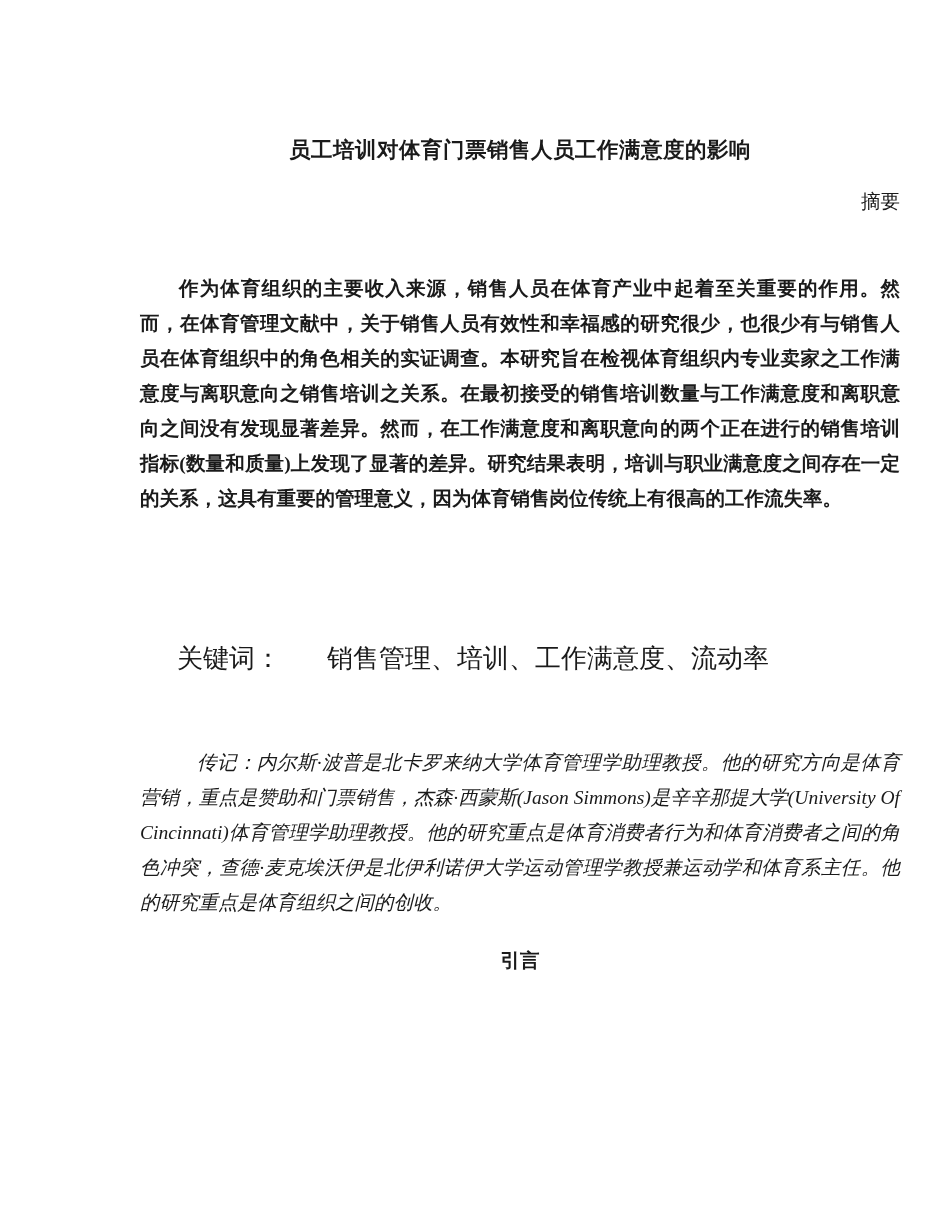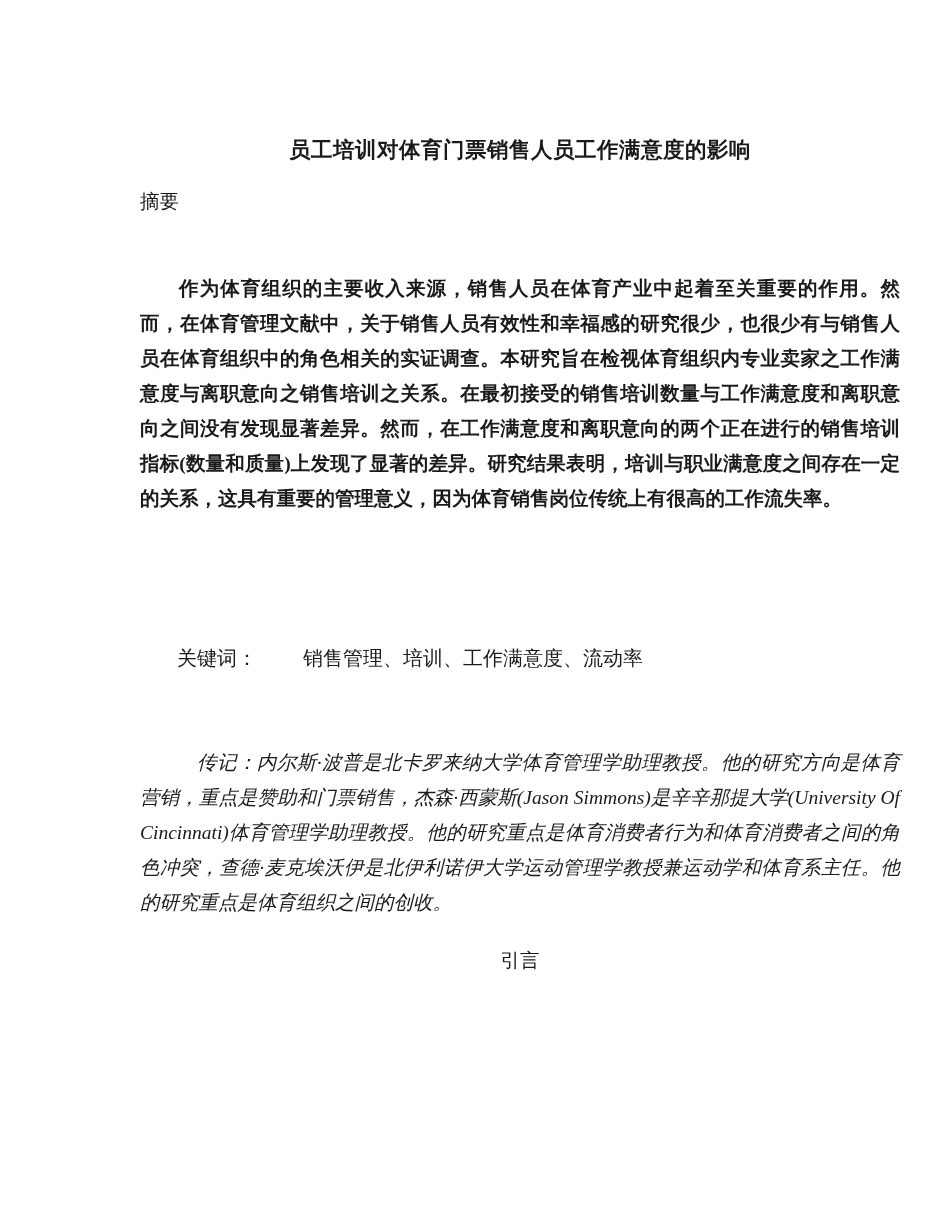--- a/index.html
+++ b/index.html
@@ -25,52 +25,52 @@
     font-weight: bold;
     line-height: 35px;
     text-align: center;
     letter-spacing: 0.5px;
   }
   .abstract-heading {
     margin: 16px 0 8px 0;
     font-size: 19.5px;
     font-weight: normal;
     line-height: 35px;
-    text-align: left;
+    text-align: right;
   }
   .abstract-paragraph {
     margin: 52px 0 0 0;
     font-size: 19.5px;
     line-height: 35px;
     text-align: justify;
     text-indent: 2em;
     font-weight: bold;
   }
   .keywords-line {
     margin: 125px 0 0 0;
-    font-size: 20px;
+    font-size: 26px;
     line-height: 35px;
     text-indent: 37px;
     white-space: nowrap;
   }
   .kw-label {
     margin-right: 46px;
   }
   .biography-paragraph {
     margin: 69px 0 0 0;
     font-size: 19.5px;
     line-height: 35px;
     text-align: justify;
     text-indent: 57px;
     font-style: italic;
   }
   .introduction-heading {
     margin: 23px 0 0 0;
     font-size: 19.5px;
-    font-weight: normal;
+    font-weight: bold;
     line-height: 35px;
     text-align: center;
   }
 </style>
 </head>
 <body>
 
 <div class="page">
 
   <h1 class="doc-title">员工培训对体育门票销售人员工作满意度的影响</h1>

